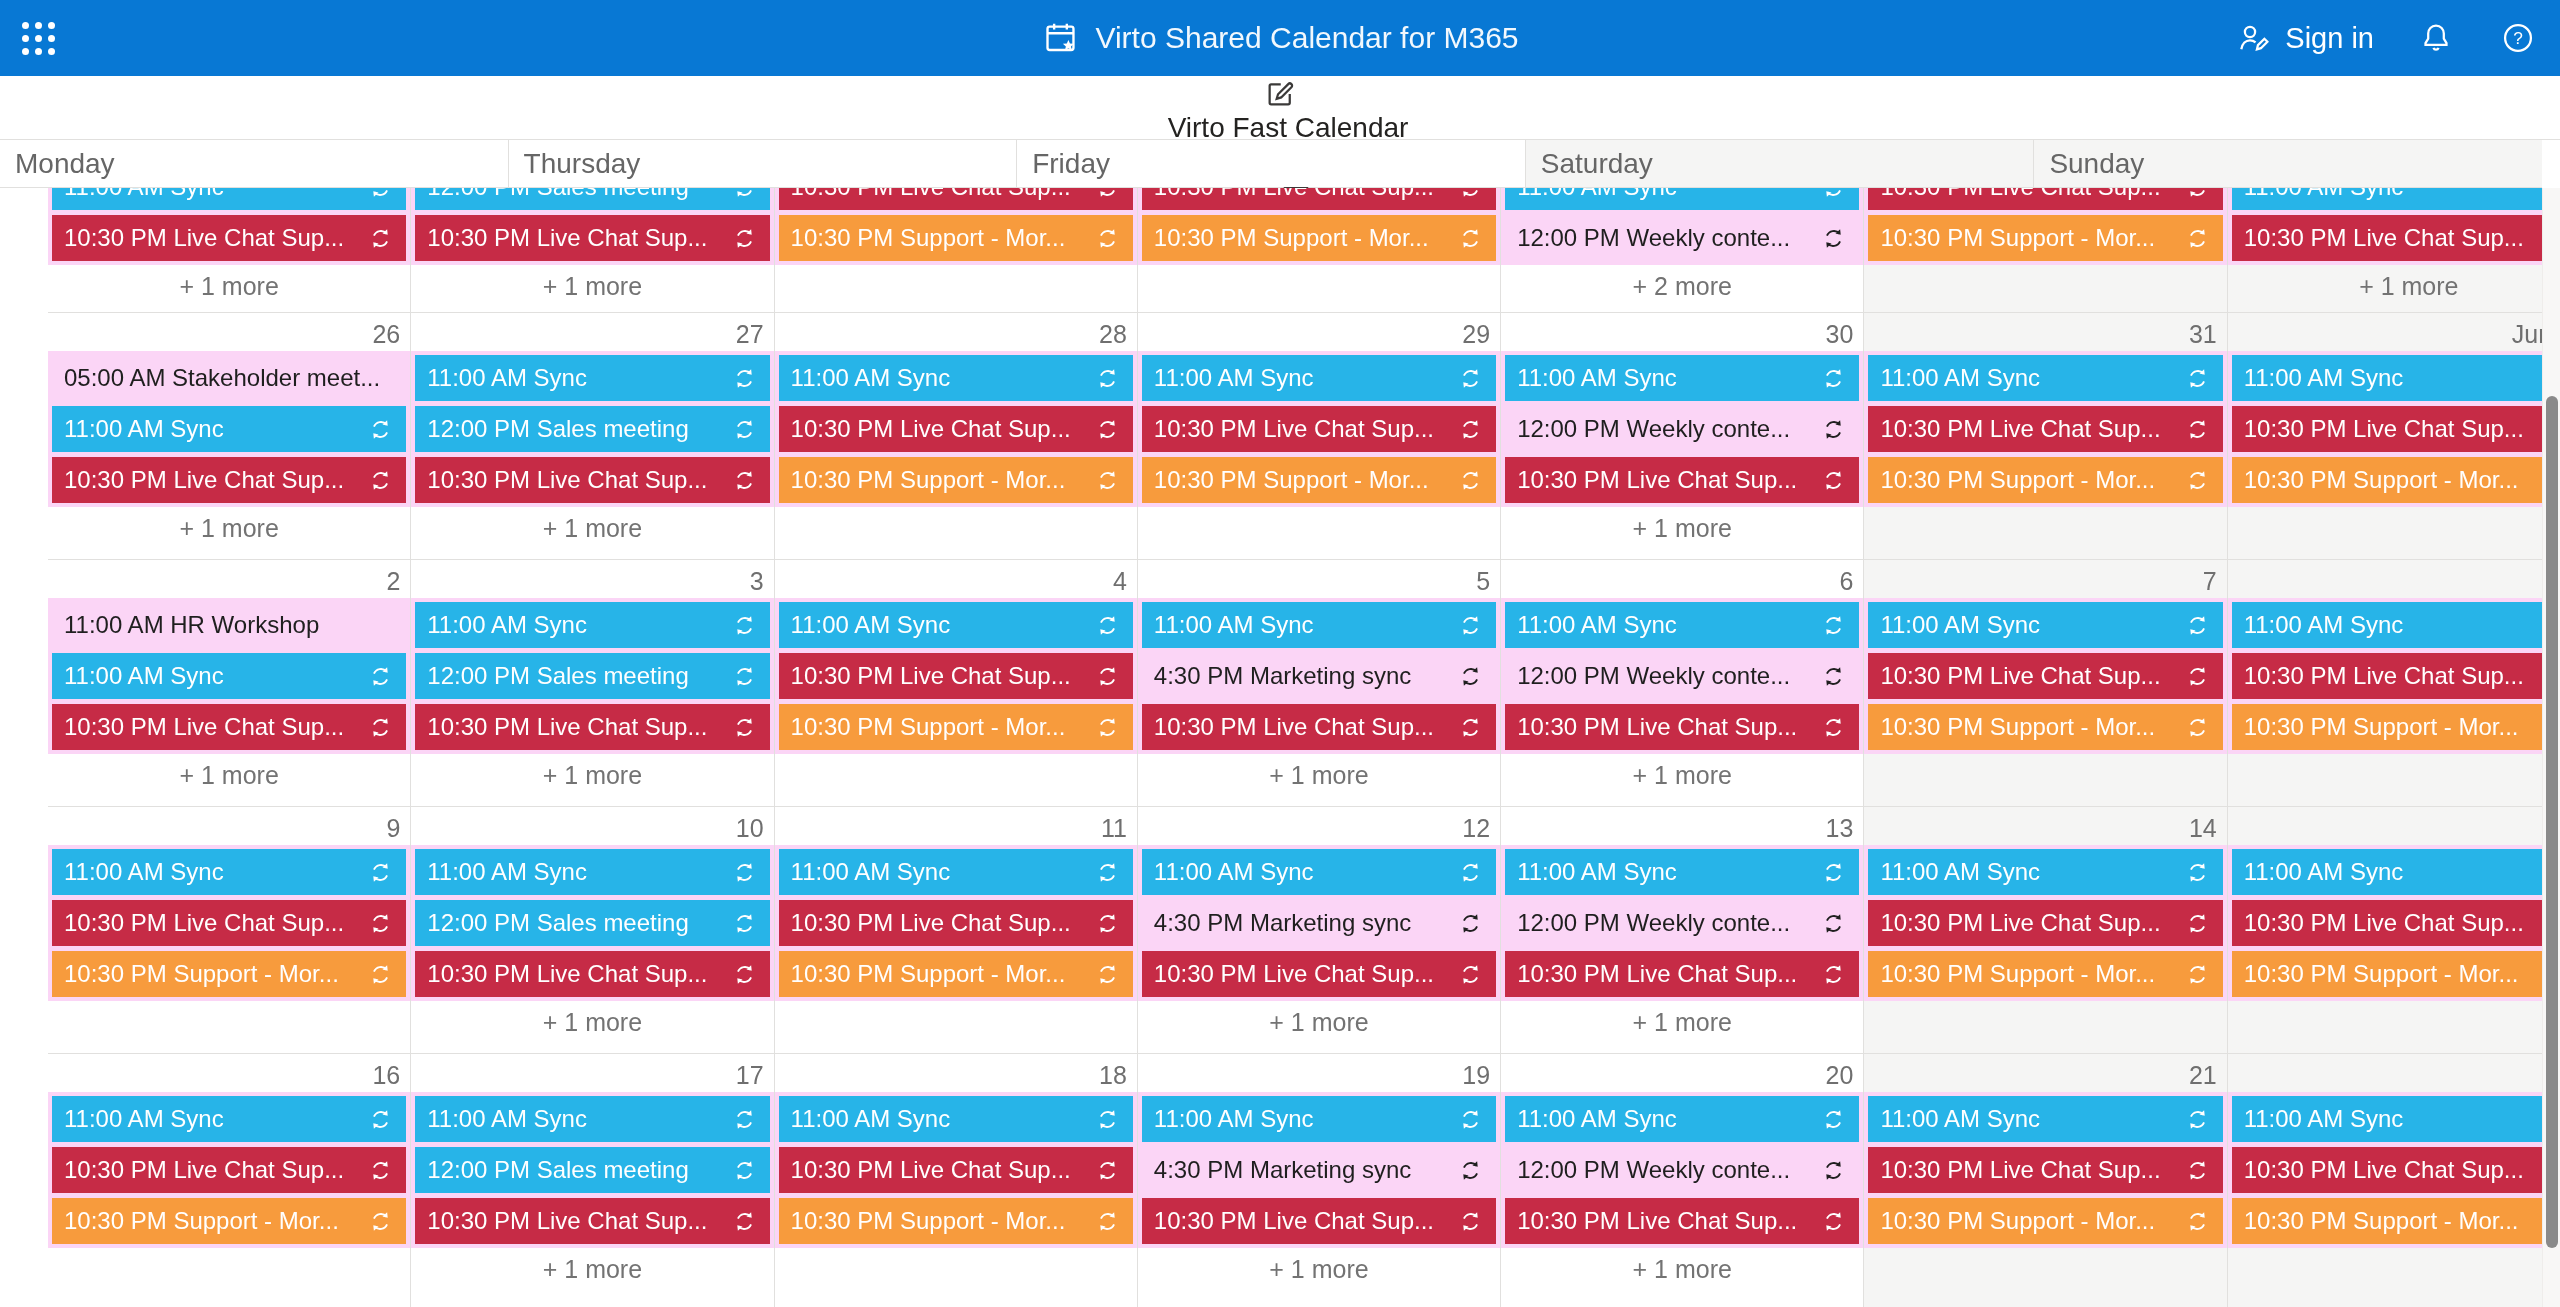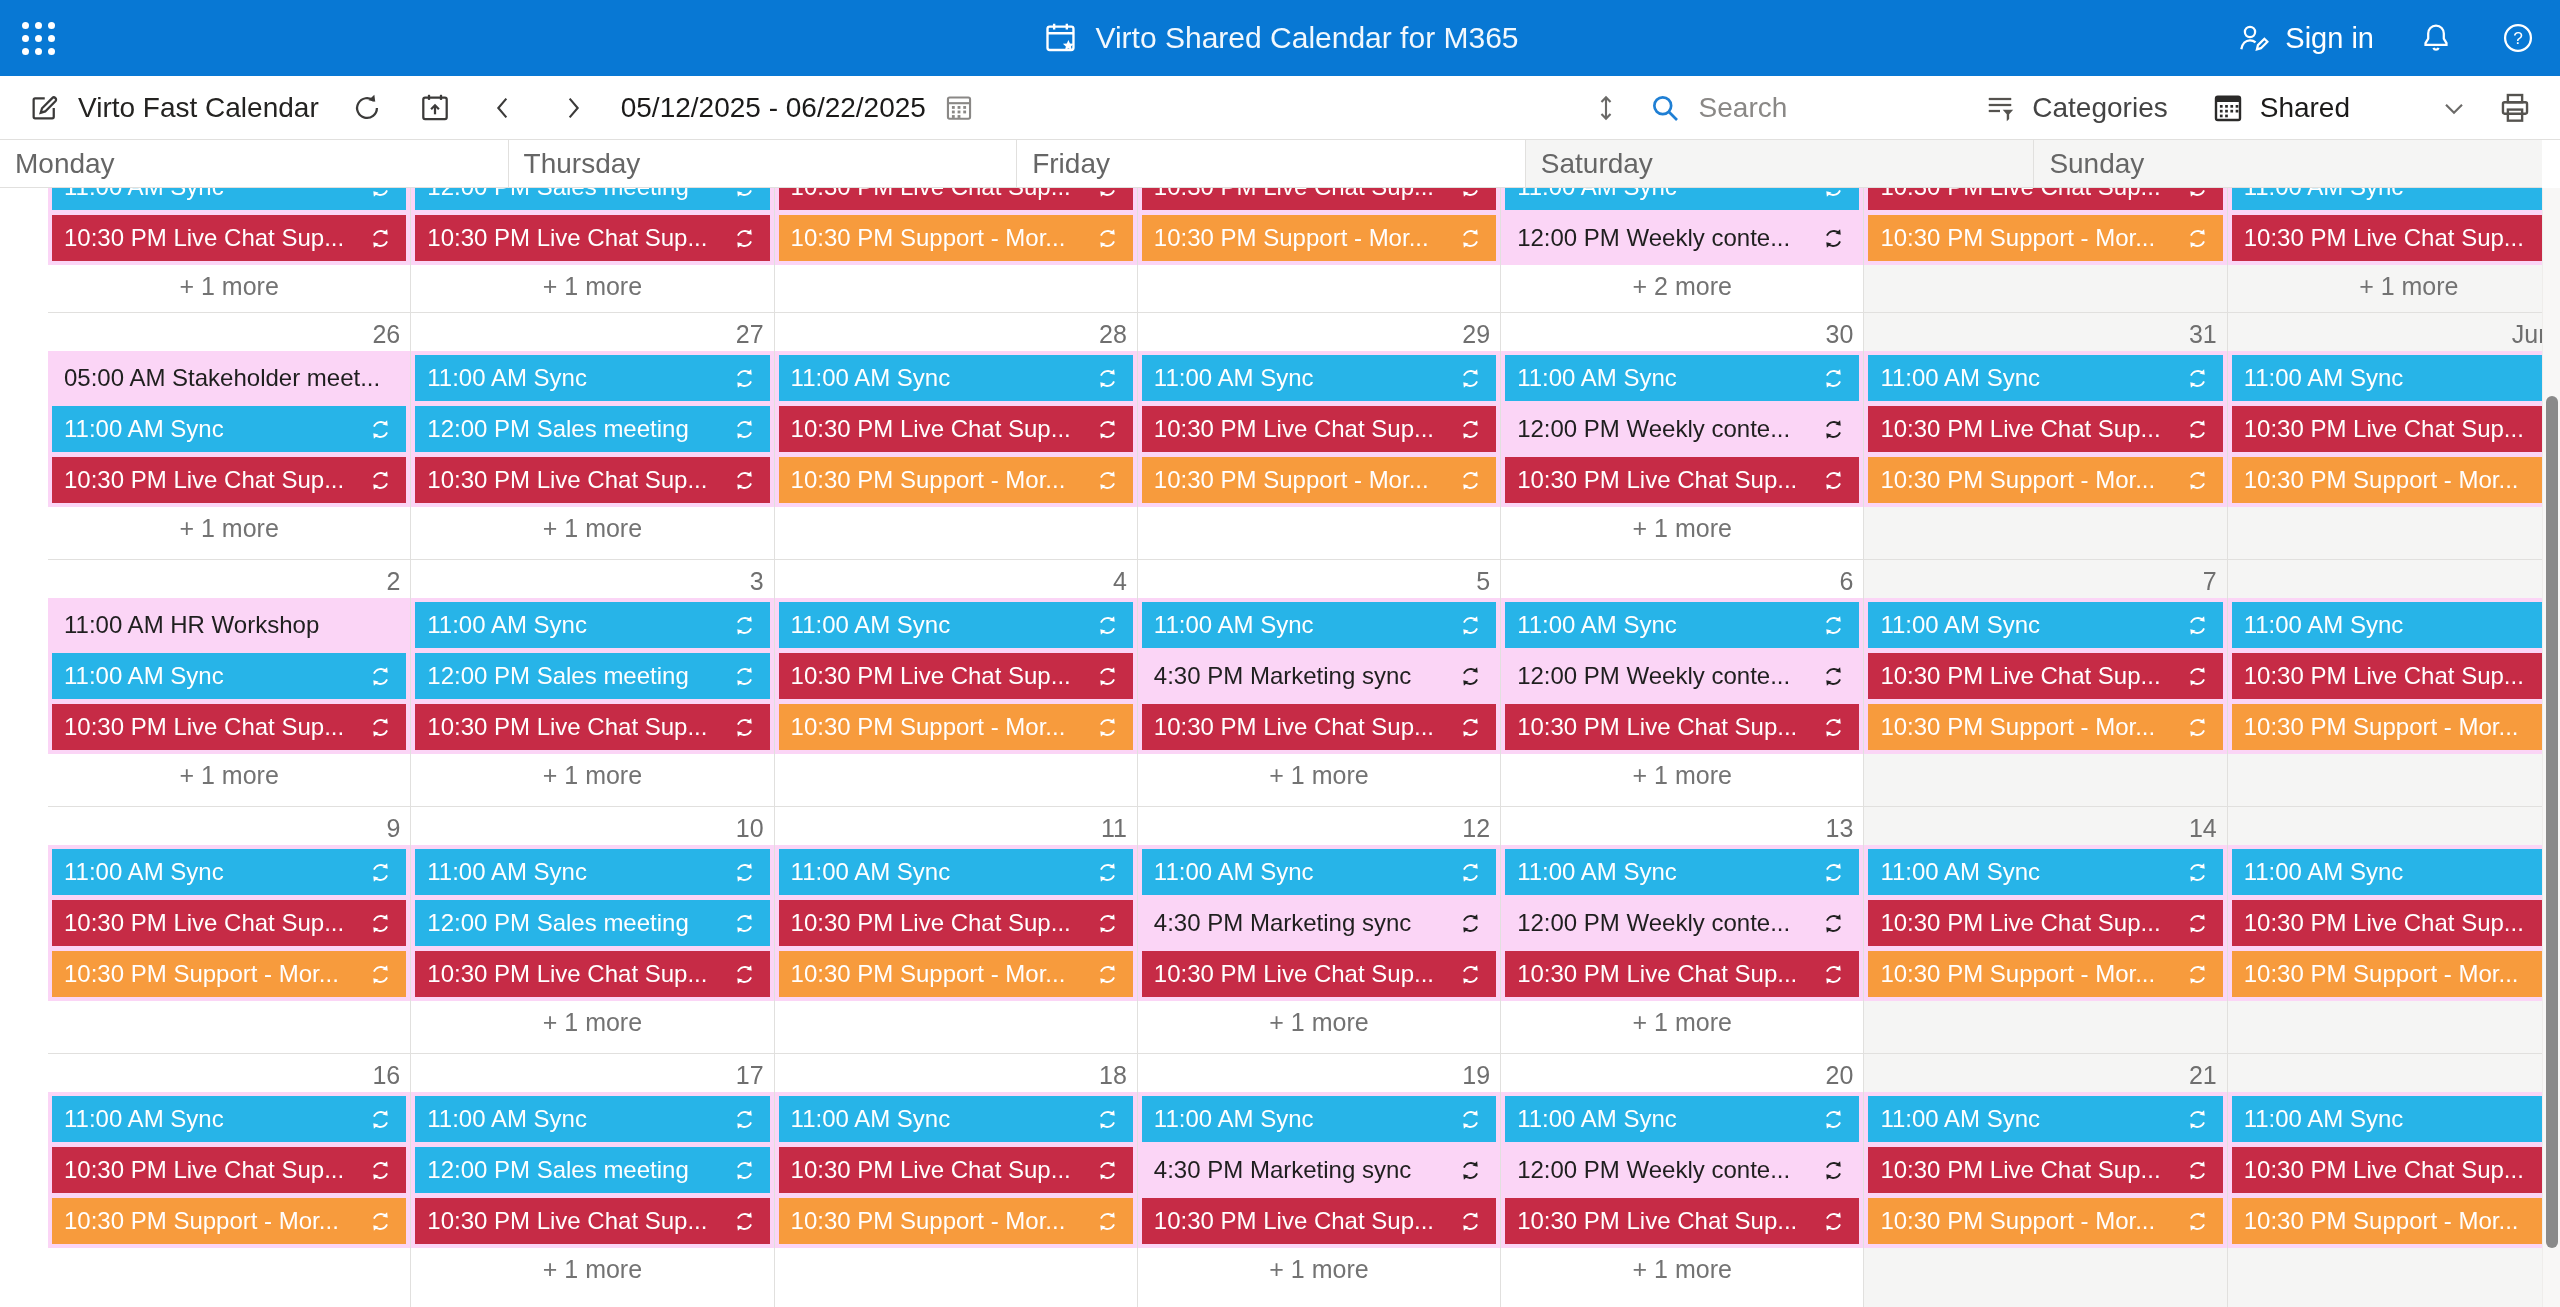--- a/index.html
+++ b/index.html
@@ -15,21 +15,21 @@
   .tb-title { position:absolute; left:50%; transform:translateX(-50%); display:flex;
               align-items:center; gap:16px; font-size:30px; color:#f2f8fd; }
   .tb-right { margin-left:auto; display:flex; align-items:center; padding-right:24px; font-size:29px; }
   .tb-right .signin { display:flex; align-items:center; gap:14px; cursor:pointer; }
   .tb-right .bell { margin-left:44px; cursor:pointer; }
   .tb-right .help { margin-left:46px; cursor:pointer; }
   .topbar svg { display:block; }
 
   
   .toolbar { height:64px; background:#fff; border-bottom:1px solid #e1e0de;
-             display:flex; align-items:center; padding:0 26px; font-size:28px; color:#242321; }
+             display:flex; align-items:center; padding:0 26px; font-size:28px; color:#242321;flex-direction:column; }
   .toolbar svg { display:block; }
   .tool { cursor:pointer; display:flex; align-items:center; }
   .cal-name { margin-left:16px; }
   .i-refresh { margin-left:30px; }
   .i-today { margin-left:32px; }
   .i-prev { margin-left:34px; }
   .i-next { margin-left:38px; }
   .date-range { margin-left:32px; color:#1b1a19; }
   .i-datepick { margin-left:16px; }
   .tb2-right { margin-left:auto; display:flex; align-items:center; }

